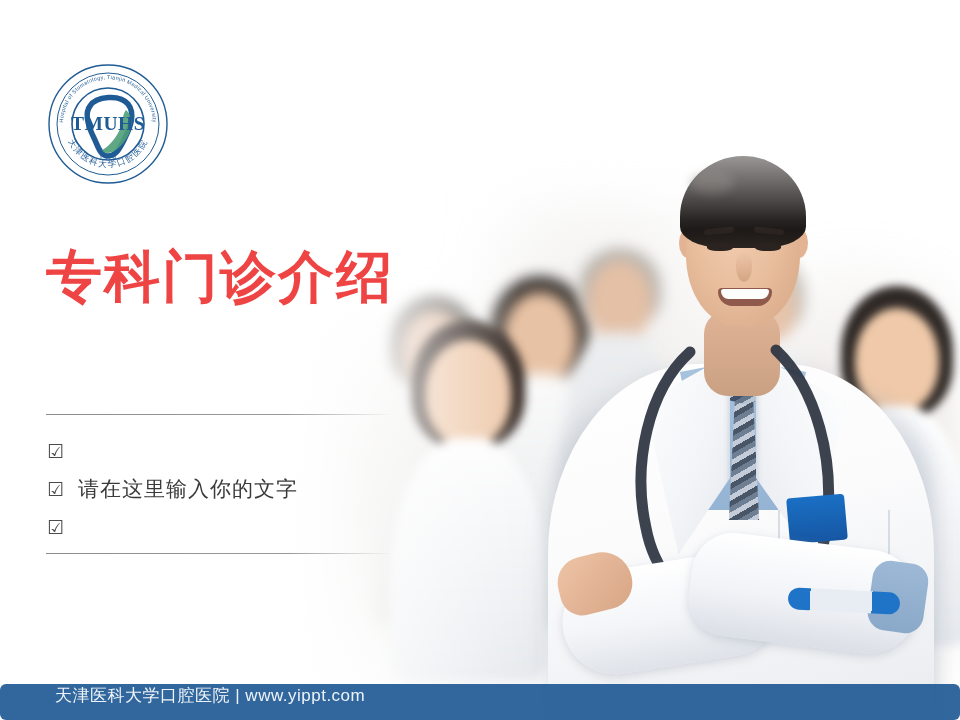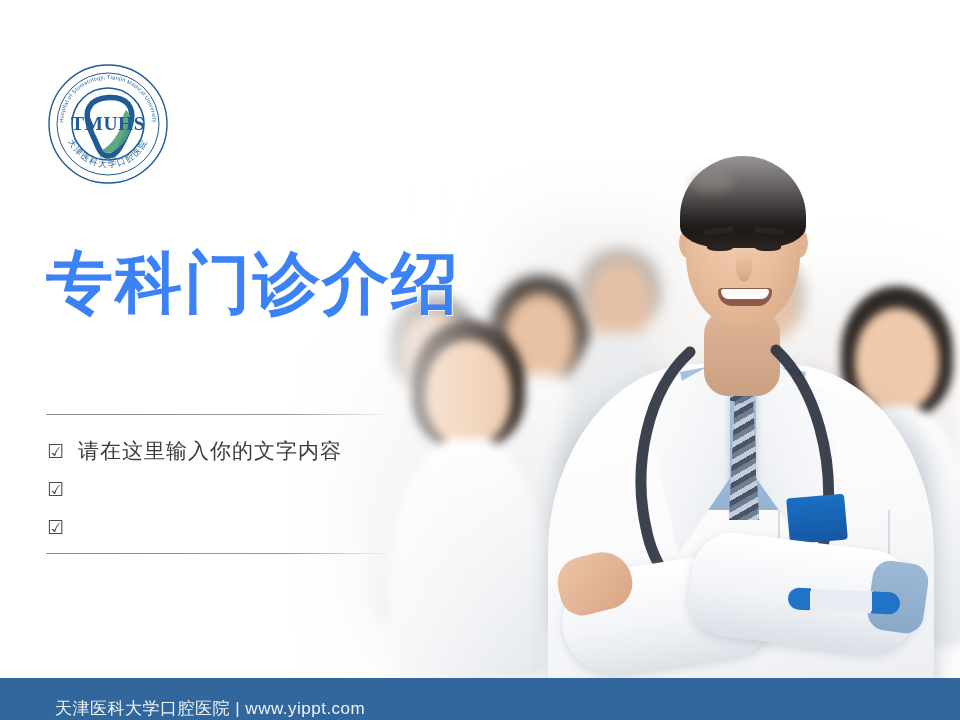--- a/index.html
+++ b/index.html
@@ -231,24 +231,24 @@
   .logo {
     position: absolute;
     left: 46px; top: 62px;
     width: 124px; height: 124px;
   }
 
   
   .title {
     position: absolute;
     left: 46px; top: 248px;
-    font-size: 67px;
+    font-size: 56px;
     font-weight: bold;
     letter-spacing: 2px;
-    color: #3b82f6;
+    color: #ef4444;
     line-height: 1.05;
     white-space: nowrap;
     text-shadow: 1px 1px 0 rgba(255,255,255,0.85);
   }
   .subtitle {
     position: absolute;
     left: 46px; top: 326px;
     font-size: 36px;
     font-weight: bold;
     letter-spacing: 1px;
@@ -289,24 +289,25 @@
     line-height: 1;
     width: 20px;
     text-align: center;
     flex: 0 0 20px;
   }
 
   
   .footer {
     position: absolute;
     left: 0; right: 0; bottom: 0;
-    height: 42px;
+    height: 36px;
     background: rgba(31, 90, 148, 0.92);
     display: flex;
-    align-items: flex-end;
+    align-items: flex-start;
+    border-radius: 6px;
   }
   .footer-text {
     margin-left: 55px;
     color: #eef3f9;
     font-size: 17px;
     letter-spacing: 0.5px;
     white-space: nowrap;
   }
 </style>
 </head>
@@ -426,24 +427,24 @@
     <text x="62" y="98" text-anchor="middle" font-family="'Liberation Serif', serif" font-size="7.5" fill="#1f5b94" letter-spacing="0.8">1974</text>
   </svg>
 
   <div class="title">专科门诊介绍</div>
 
   <div class="rule rule-top"></div>
 
   <div class="bullets">
     <div class="bullet">
       <span class="cbox">☑</span>
-      <span>请在这里输入你的文字内容</span>
     </div>
     <div class="bullet">
       <span class="cbox">☑</span>
+      <span>请在这里输入你的文字</span>
     </div>
     <div class="bullet">
       <span class="cbox">☑</span>
     </div>
   </div>
 
   <div class="rule rule-bottom"></div>
 
   <div class="footer">
     <span class="footer-text">天津医科大学口腔医院 | www.yippt.com</span>

